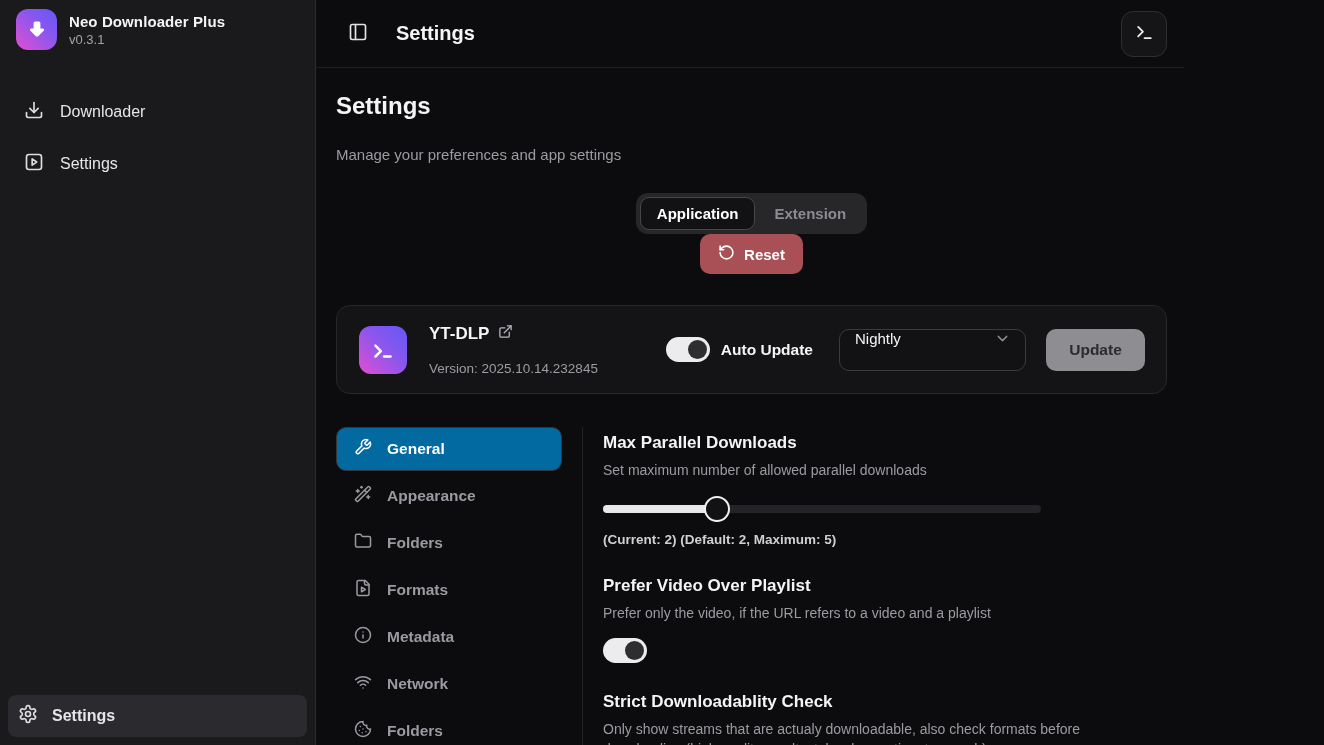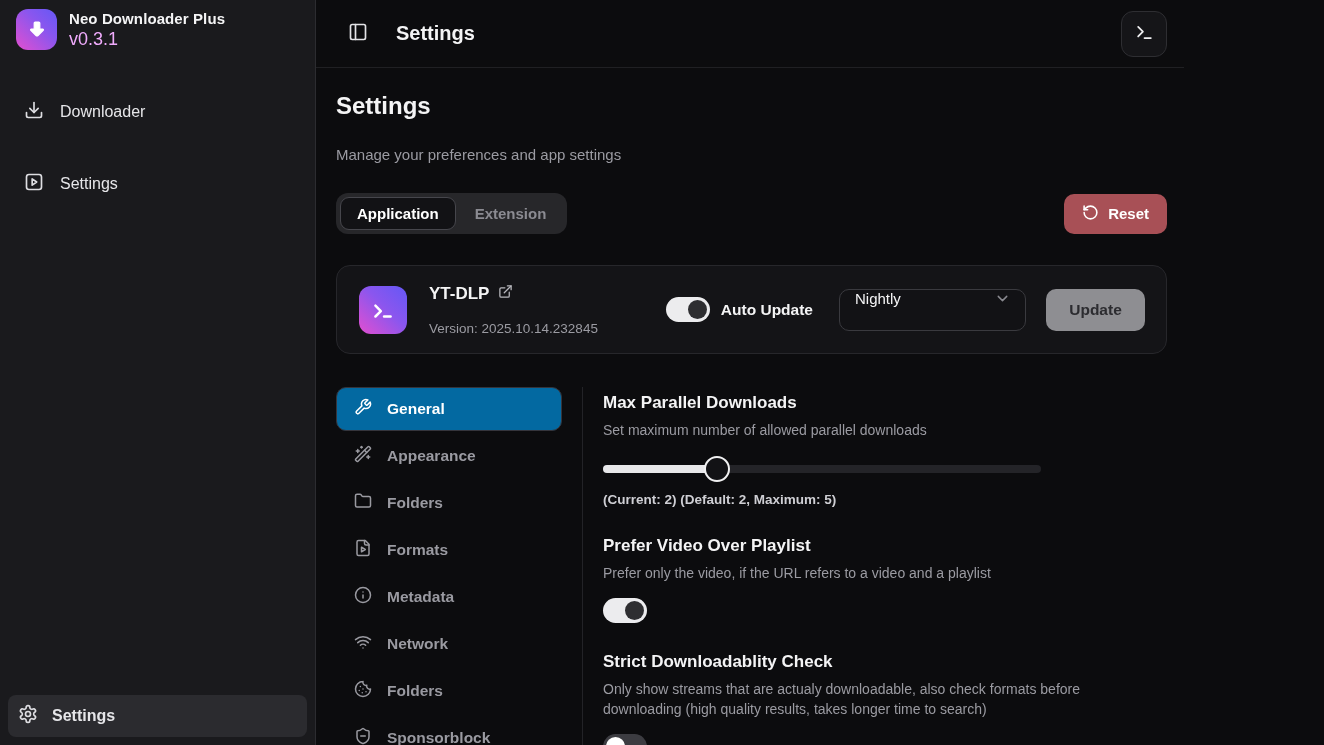--- a/index.html
+++ b/index.html
@@ -8,22 +8,22 @@
   .app { display:flex; width:1184px; height:745px; overflow:hidden; }
 
   
   .sidebar { width:316px; min-width:316px; background:#1a1a1d; border-right:1px solid #2c2c30;
     display:flex; flex-direction:column; }
   .brand { display:flex; align-items:center; gap:12px; padding:9px 12px 9px 16px; }
   .logo { width:41px; height:41px; border-radius:12px; flex:0 0 auto;
     background:linear-gradient(45deg,#e24fd0 0%,#8b56ee 60%,#6458f6 100%);
     display:flex; align-items:center; justify-content:center; }
   .brand-name { font-size:15px; font-weight:700; letter-spacing:.1px; }
-  .brand-version { font-size:18px; color:#f0abfc; margin-top:2px; }
-  .side-nav { padding:34px 16px 0 16px; display:flex; flex-direction:column; gap:34px; }
+  .brand-version { font-size:13px; color:#a3a3a3; margin-top:2px; }
+  .side-nav { padding:34px 16px 0 16px; display:flex; flex-direction:column; gap:14px; }
   .side-item { display:flex; align-items:center; gap:16px; padding:7px 8px; border-radius:8px;
     font-size:16px; color:#e6e6e9; cursor:pointer; }
   .side-item svg { color:#dedee2; }
   .side-spacer { flex:1; }
   .side-bottom { padding:8px; }
   .side-item.active-bottom { background:#2b2b2f; font-weight:700; padding:9px 10px; gap:14px; }
 
   
   .main { flex:1; display:flex; flex-direction:column; min-width:0; }
   .topbar { height:68px; min-height:68px; border-bottom:1px solid #202023;
@@ -31,21 +31,21 @@
   .icon-btn { background:none; border:none; color:#e3e3e6; cursor:pointer; display:flex; padding:4px; }
   .topbar-title { font-size:20px; font-weight:700; margin-left:24px; }
   .topbar-spacer { flex:1; }
   .terminal-btn { width:46px; height:46px; border-radius:12px; background:#151518;
     border:1px solid #2e2e32; color:#f0f0f2; display:flex; align-items:center; justify-content:center; cursor:pointer; }
 
   .content { padding:24px 17px 0 20px; flex:1; overflow:hidden; }
   .page-title { font-size:24px; font-weight:700; }
   .page-subtitle { font-size:15px; color:#9b9ba2; margin-top:26px; }
 
-  .tabs-row { margin-top:30px; display:flex; align-items:center; justify-content:space-between; }
+  .tabs-row { margin-top:30px; display:flex; align-items:center; justify-content:space-between;flex-direction:column; }
   .tabs { display:inline-flex; background:#27272a; border-radius:12px; padding:4px; gap:2px; }
   .tab { border:none; background:transparent; color:#8b8b92; font-size:15px; font-weight:600;
     padding:8px 17px; border-radius:9px; cursor:pointer; font-family:inherit; }
   .tab.active { background:#121215; border:1px solid #46464c; color:#fff; font-weight:700; padding:7px 16px; }
   .reset-btn { display:flex; align-items:center; gap:9px; background:#a85056; color:#fff;
     border:none; border-radius:10px; padding:0 18px; height:40px; font-size:15px; font-weight:700;
     cursor:pointer; font-family:inherit; }
 
   
   .ytdlp-card { margin-top:31px; height:89px; background:#141417; border:1px solid #27272b;

